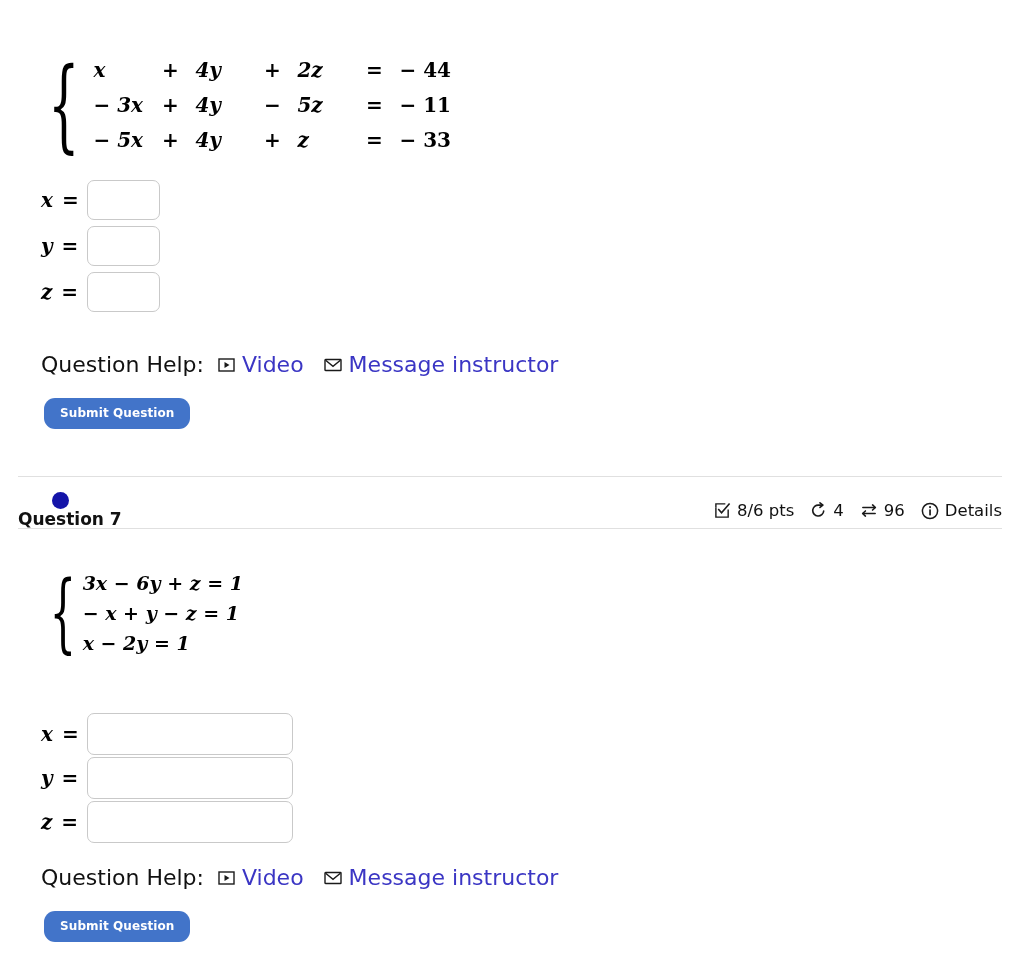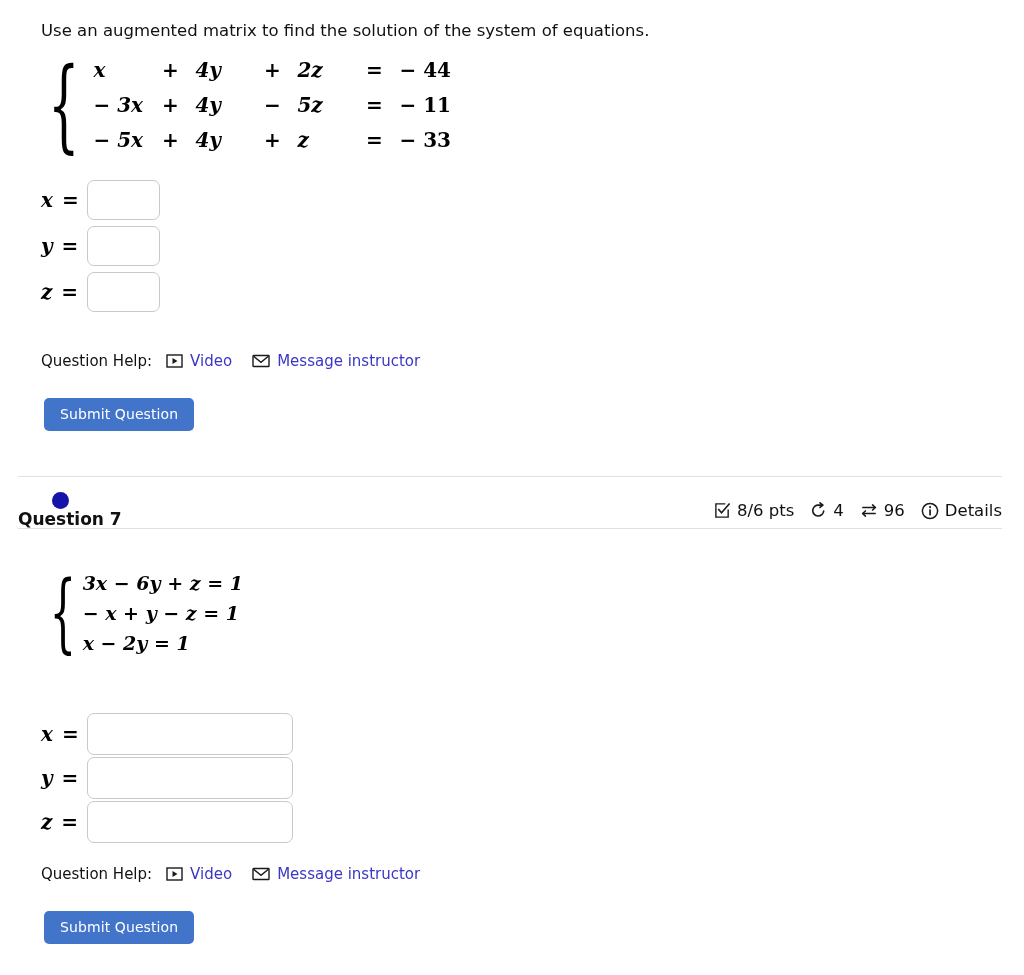--- a/index.html
+++ b/index.html
@@ -109,21 +109,21 @@
   #q6-answers .ansbox { width: 73px; height: 40px; }
   #q7-answers { left: 41px; top: 713px; }
   #q7-answers .ansbox { width: 206px; height: 42px; }
   #q7-answers .ansrow { margin-bottom: 2px; }
 
   
   .helpline {
     position: absolute;
     display: flex;
     align-items: center;
-    font-size: 15px;
+    font-size: 22px;
     white-space: nowrap;
     justify-content: center;
   }
   .helpline .hlabel { color: #111111; margin-right: 14px; }
   .help-link {
     color: #3b36c4;
     text-decoration: none;
     cursor: pointer;
     display: inline-flex;
     align-items: center;
@@ -131,24 +131,24 @@
   }
   .help-link .lnk-text { margin-left: 7px; }
   .ico { display: inline-block; line-height: 0; }
 
   
   .submit-btn {
     position: absolute;
     background: #4274c9;
     color: #ffffff;
     border: none;
-    border-radius: 5px;
+    border-radius: 11px;
     font-family: "DejaVu Sans", sans-serif;
-    font-size: 14px;
-    font-weight: 400;
+    font-size: 12px;
+    font-weight: 700;
     padding: 8px 16px 9px 16px;
     cursor: pointer;
     letter-spacing: 0.1px;
   }
 
   
   .divider {
     position: absolute;
     left: 18px;
     width: 984px;
@@ -212,21 +212,20 @@
     row-gap: 8px;
     font-size: 19px;
   }
   .syslines .line { white-space: nowrap; }
 </style>
 </head>
 <body>
 
 <div class="page">
 
-  <div class="prompt" id="q6-prompt">Use an augmented matrix to find the solution of the system of equations.</div>
 
   <div id="q6-system">
     <span class="brace">{</span>
     <div class="sysgrid">
 
       <span class="cell c-term mvar">x</span>
       <span class="cell c-op math">+</span>
       <span class="cell c-term mvar">4y</span>
       <span class="cell c-op math">+</span>
       <span class="cell c-term mvar">2z</span>

